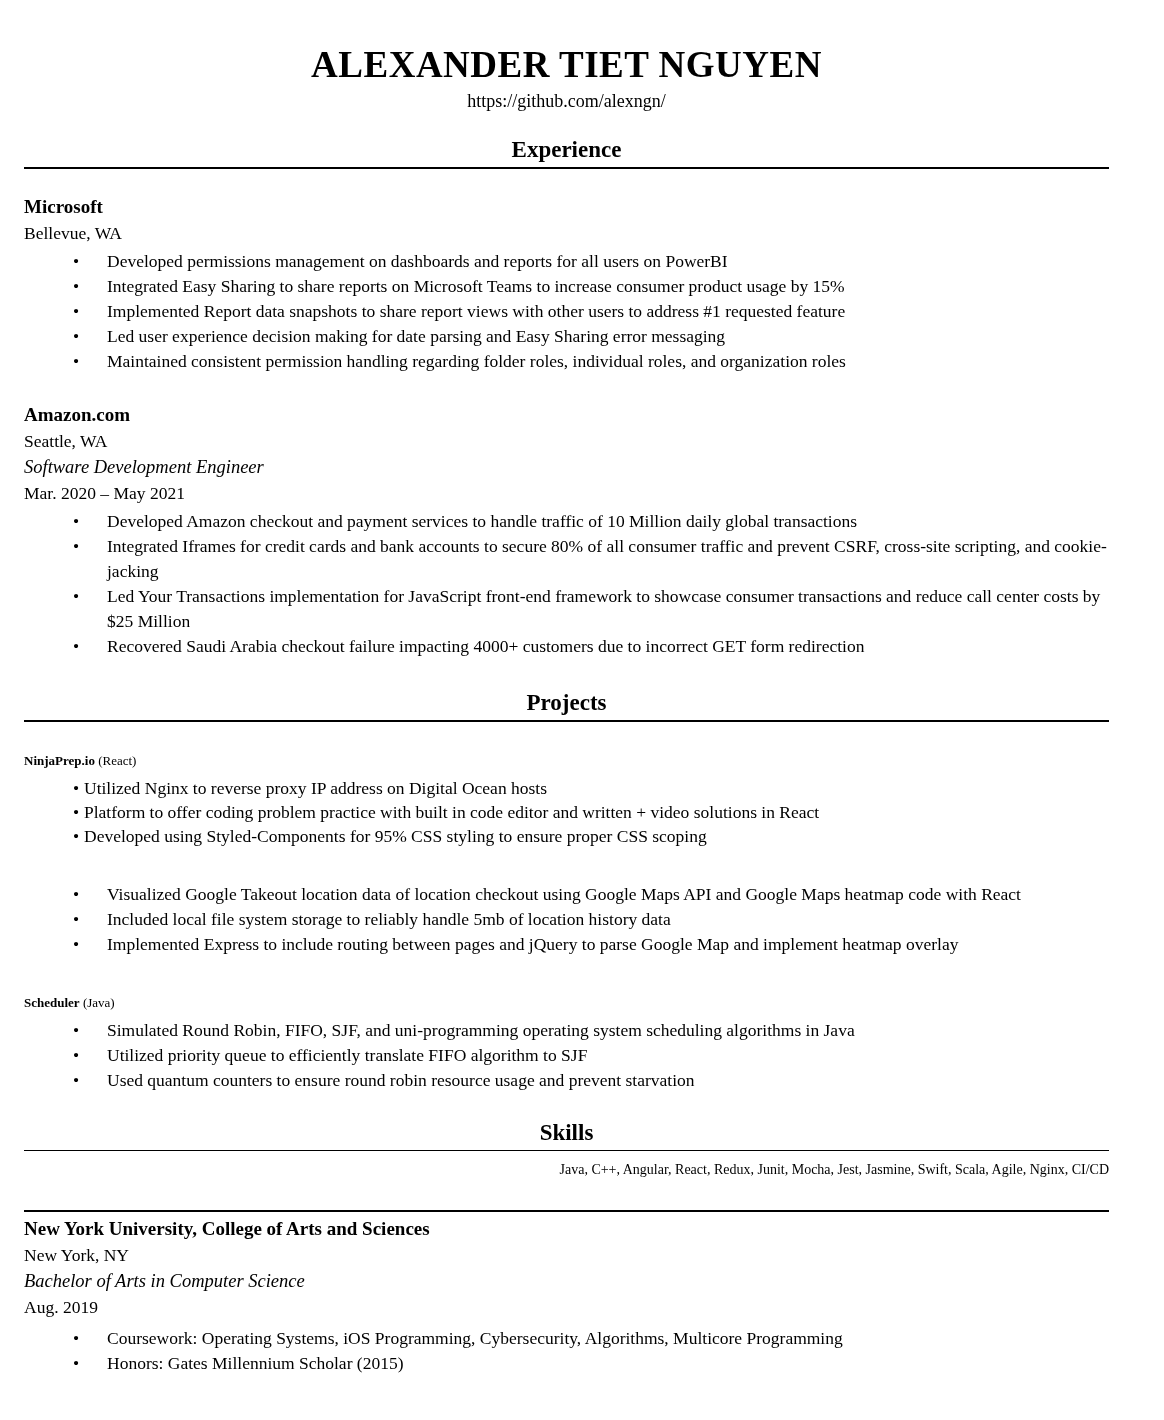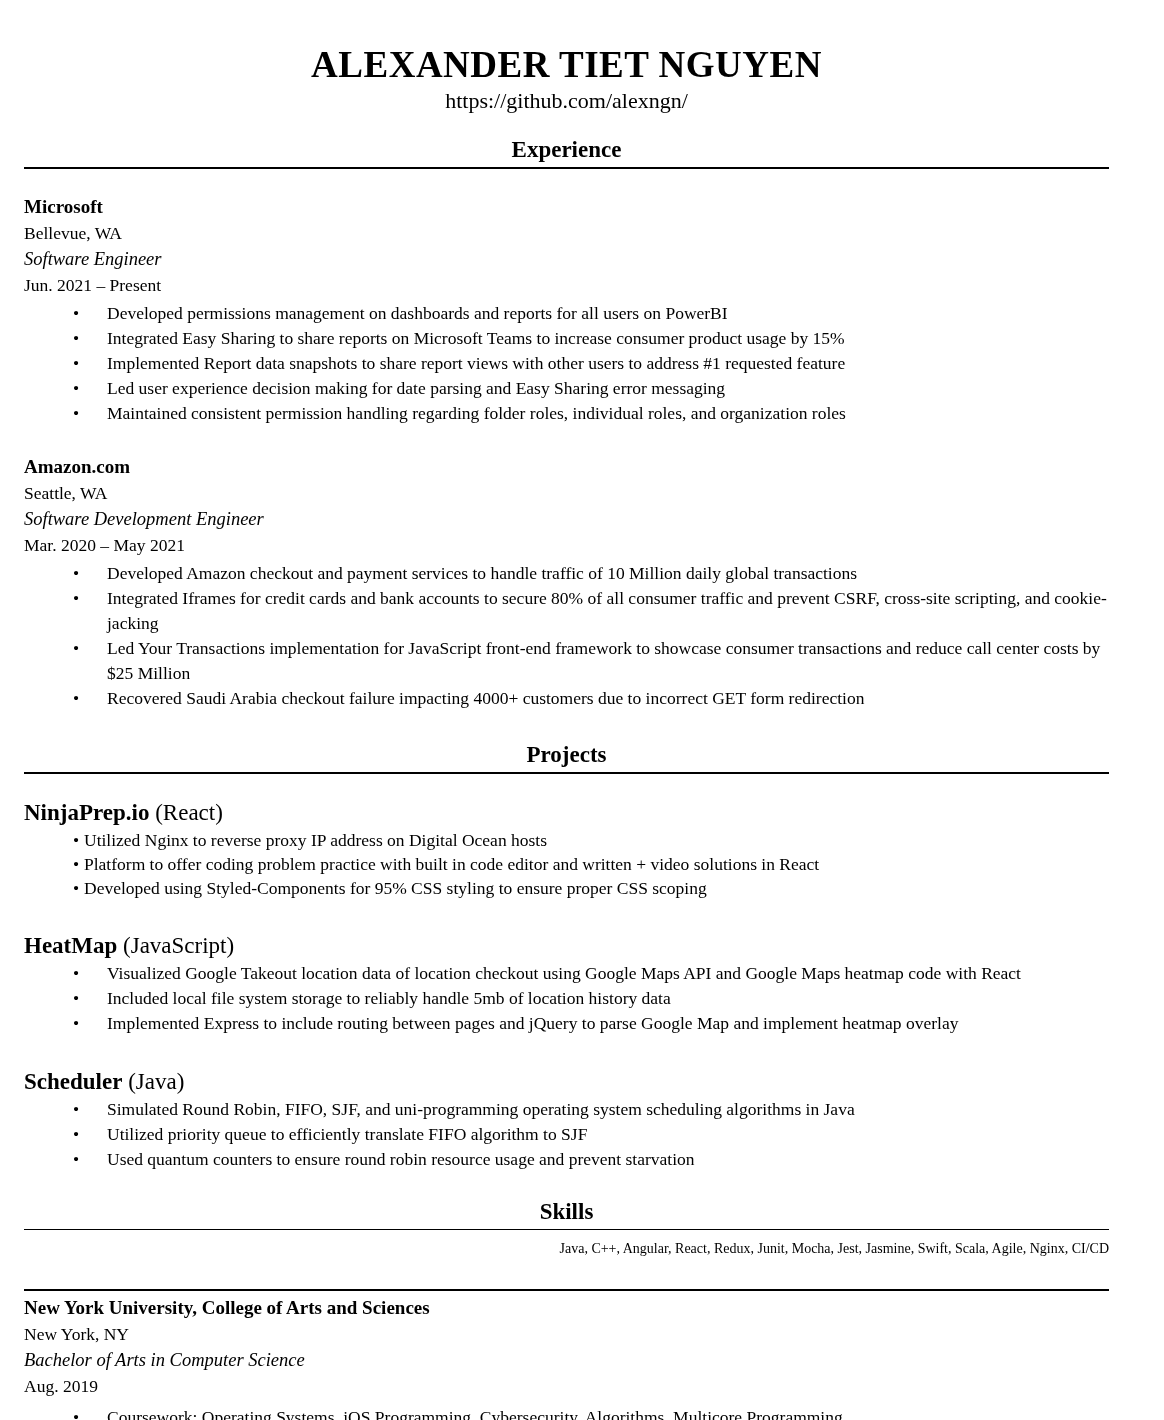--- a/index.html
+++ b/index.html
@@ -18,21 +18,21 @@
   }
   
   .name {
     margin: 0;
     text-align: center;
     font-size: 37px;
     font-weight: bold;
     line-height: 1.12;
     letter-spacing: 0.5px;
   }
-  .url { text-align: center; font-size: 22px; margin-top: 5px; line-height: 22px; }
+  .url { text-align: center; font-size: 18px; margin-top: 5px; line-height: 22px; }
 
   
   .sec-title {
     margin: 0;
     text-align: center;
     font-size: 23px;
     font-weight: bold;
     line-height: 28px;
   }
   .rule { border: none; border-top: 2px solid #000; margin: 3px 0 0 0; height: 0; }
@@ -53,21 +53,21 @@
 
   
   ul.bullets { list-style: none; margin: 3px 0 0 0; padding: 0; }
   .bullets li { position: relative; line-height: 25px; padding-left: 83px; }
   .bullets li::before { content: "\2022"; position: absolute; left: 49px; }
   .bullets.tight li { padding-left: 60px; line-height: 24px; }
 
   
   .project { margin-top: 34px; }
   .project.first { margin-top: 27px; }
-  .ptitle { font-size: 23px; line-height: 24px; }
+  .ptitle { font-size: 13px; line-height: 24px; }
   .pname { font-weight: bold; }
 
   
   .skills-line { text-align: right; margin-top: 6px; line-height: 25px; font-size: 14px; }
 
   
   .edu-rows { margin-top: 4px; }
   .bullets.edu { margin-top: 6px; }
 </style>
 </head>
@@ -81,24 +81,20 @@
   </header>
 
   <section class="sec-experience">
     <h2 class="sec-title">Experience</h2>
     <hr class="rule">
 
     <div class="job">
       <div class="hrow">
         <span class="company">Microsoft</span>
         <span class="meta">Bellevue, WA</span>
-      </div>
-      <div class="hrow">
-        <span class="role">Software Engineer</span>
-        <span class="meta">Jun. 2021 – Present</span>
       </div>
       <ul class="bullets">
         <li>Developed permissions management on dashboards and reports for all users on PowerBI</li>
         <li>Integrated Easy Sharing to share reports on Microsoft Teams to increase consumer product usage by 15%</li>
         <li>Implemented Report data snapshots to share report views with other users to address #1 requested feature</li>
         <li>Led user experience decision making for date parsing and Easy Sharing error messaging</li>
         <li>Maintained consistent permission handling regarding folder roles, individual roles, and organization roles</li>
       </ul>
     </div>
 
@@ -130,24 +126,20 @@
         <span class="ptech">(React)</span>
       </div>
       <ul class="bullets tight">
         <li>Utilized Nginx to reverse proxy IP address on Digital Ocean hosts</li>
         <li>Platform to offer coding problem practice with built in code editor and written + video solutions in React</li>
         <li>Developed using Styled-Components for 95% CSS styling to ensure proper CSS scoping</li>
       </ul>
     </div>
 
     <div class="project">
-      <div class="ptitle">
-        <span class="pname">HeatMap</span>
-        <span class="ptech">(JavaScript)</span>
-      </div>
       <ul class="bullets">
         <li>Visualized Google Takeout location data of location checkout using Google Maps API and Google Maps heatmap code with React</li>
         <li>Included local file system storage to reliably handle 5mb of location history data</li>
         <li>Implemented Express to include routing between pages and jQuery to parse Google Map and implement heatmap overlay</li>
       </ul>
     </div>
 
     <div class="project">
       <div class="ptitle">
         <span class="pname">Scheduler</span>

